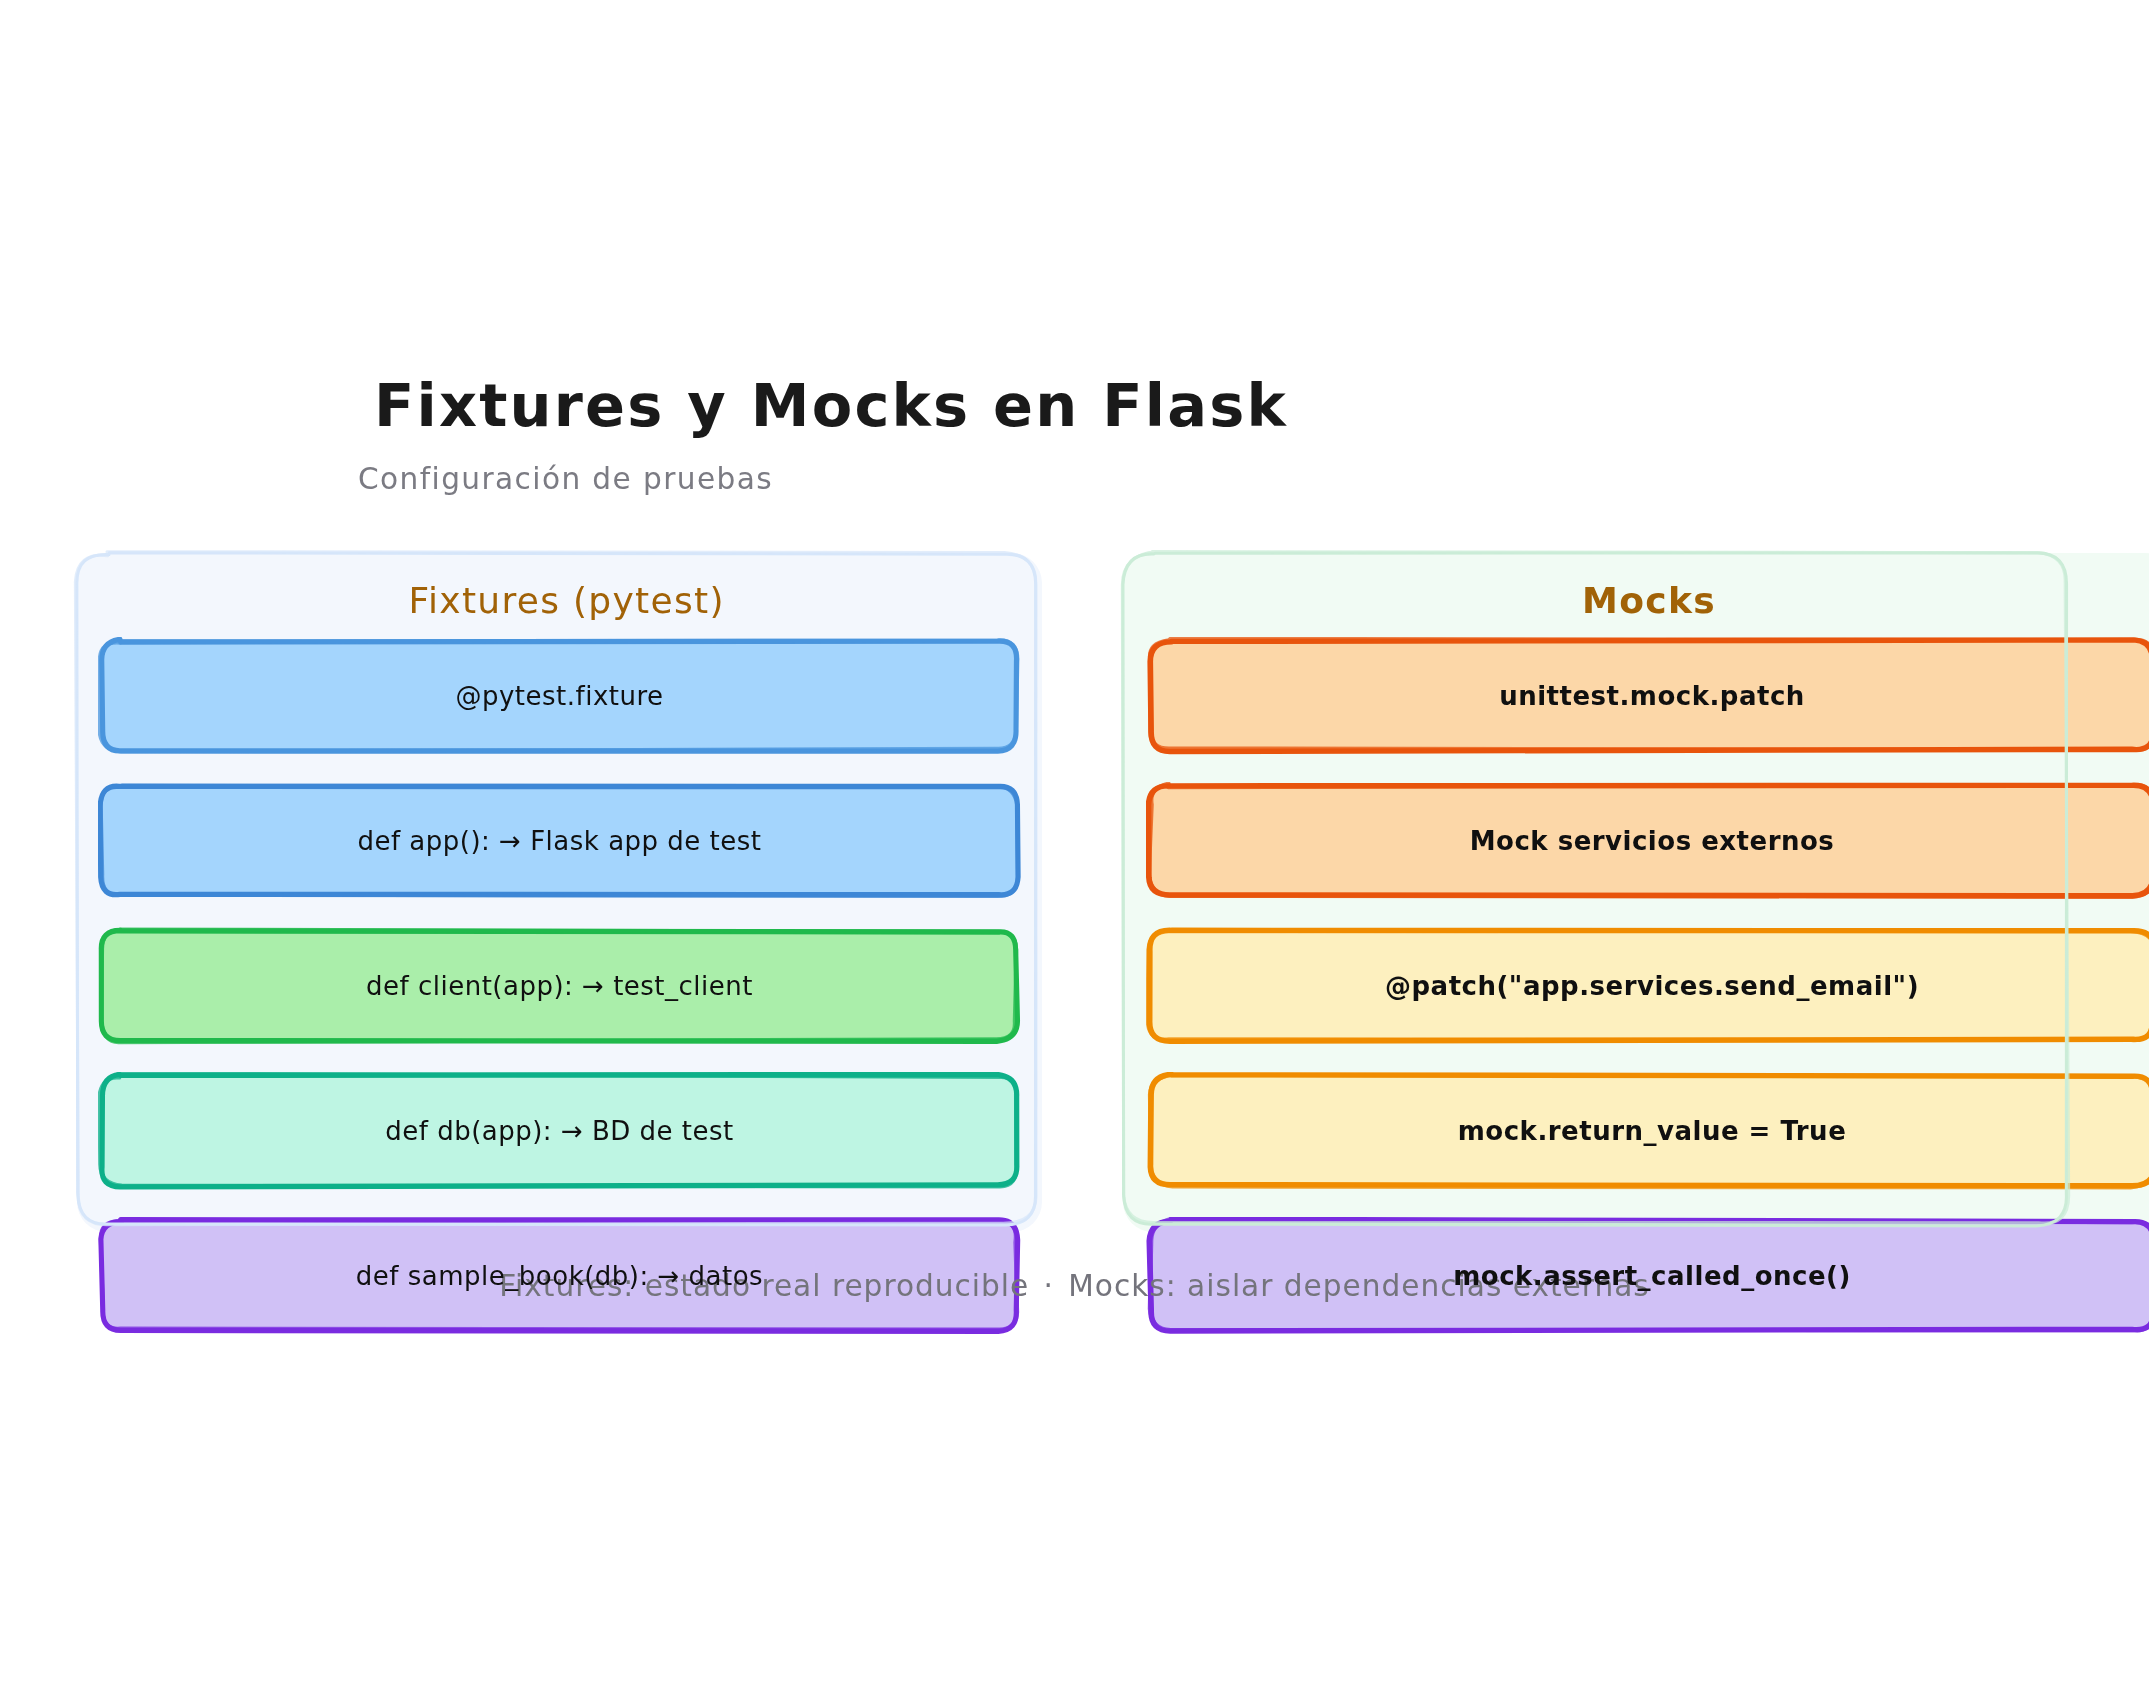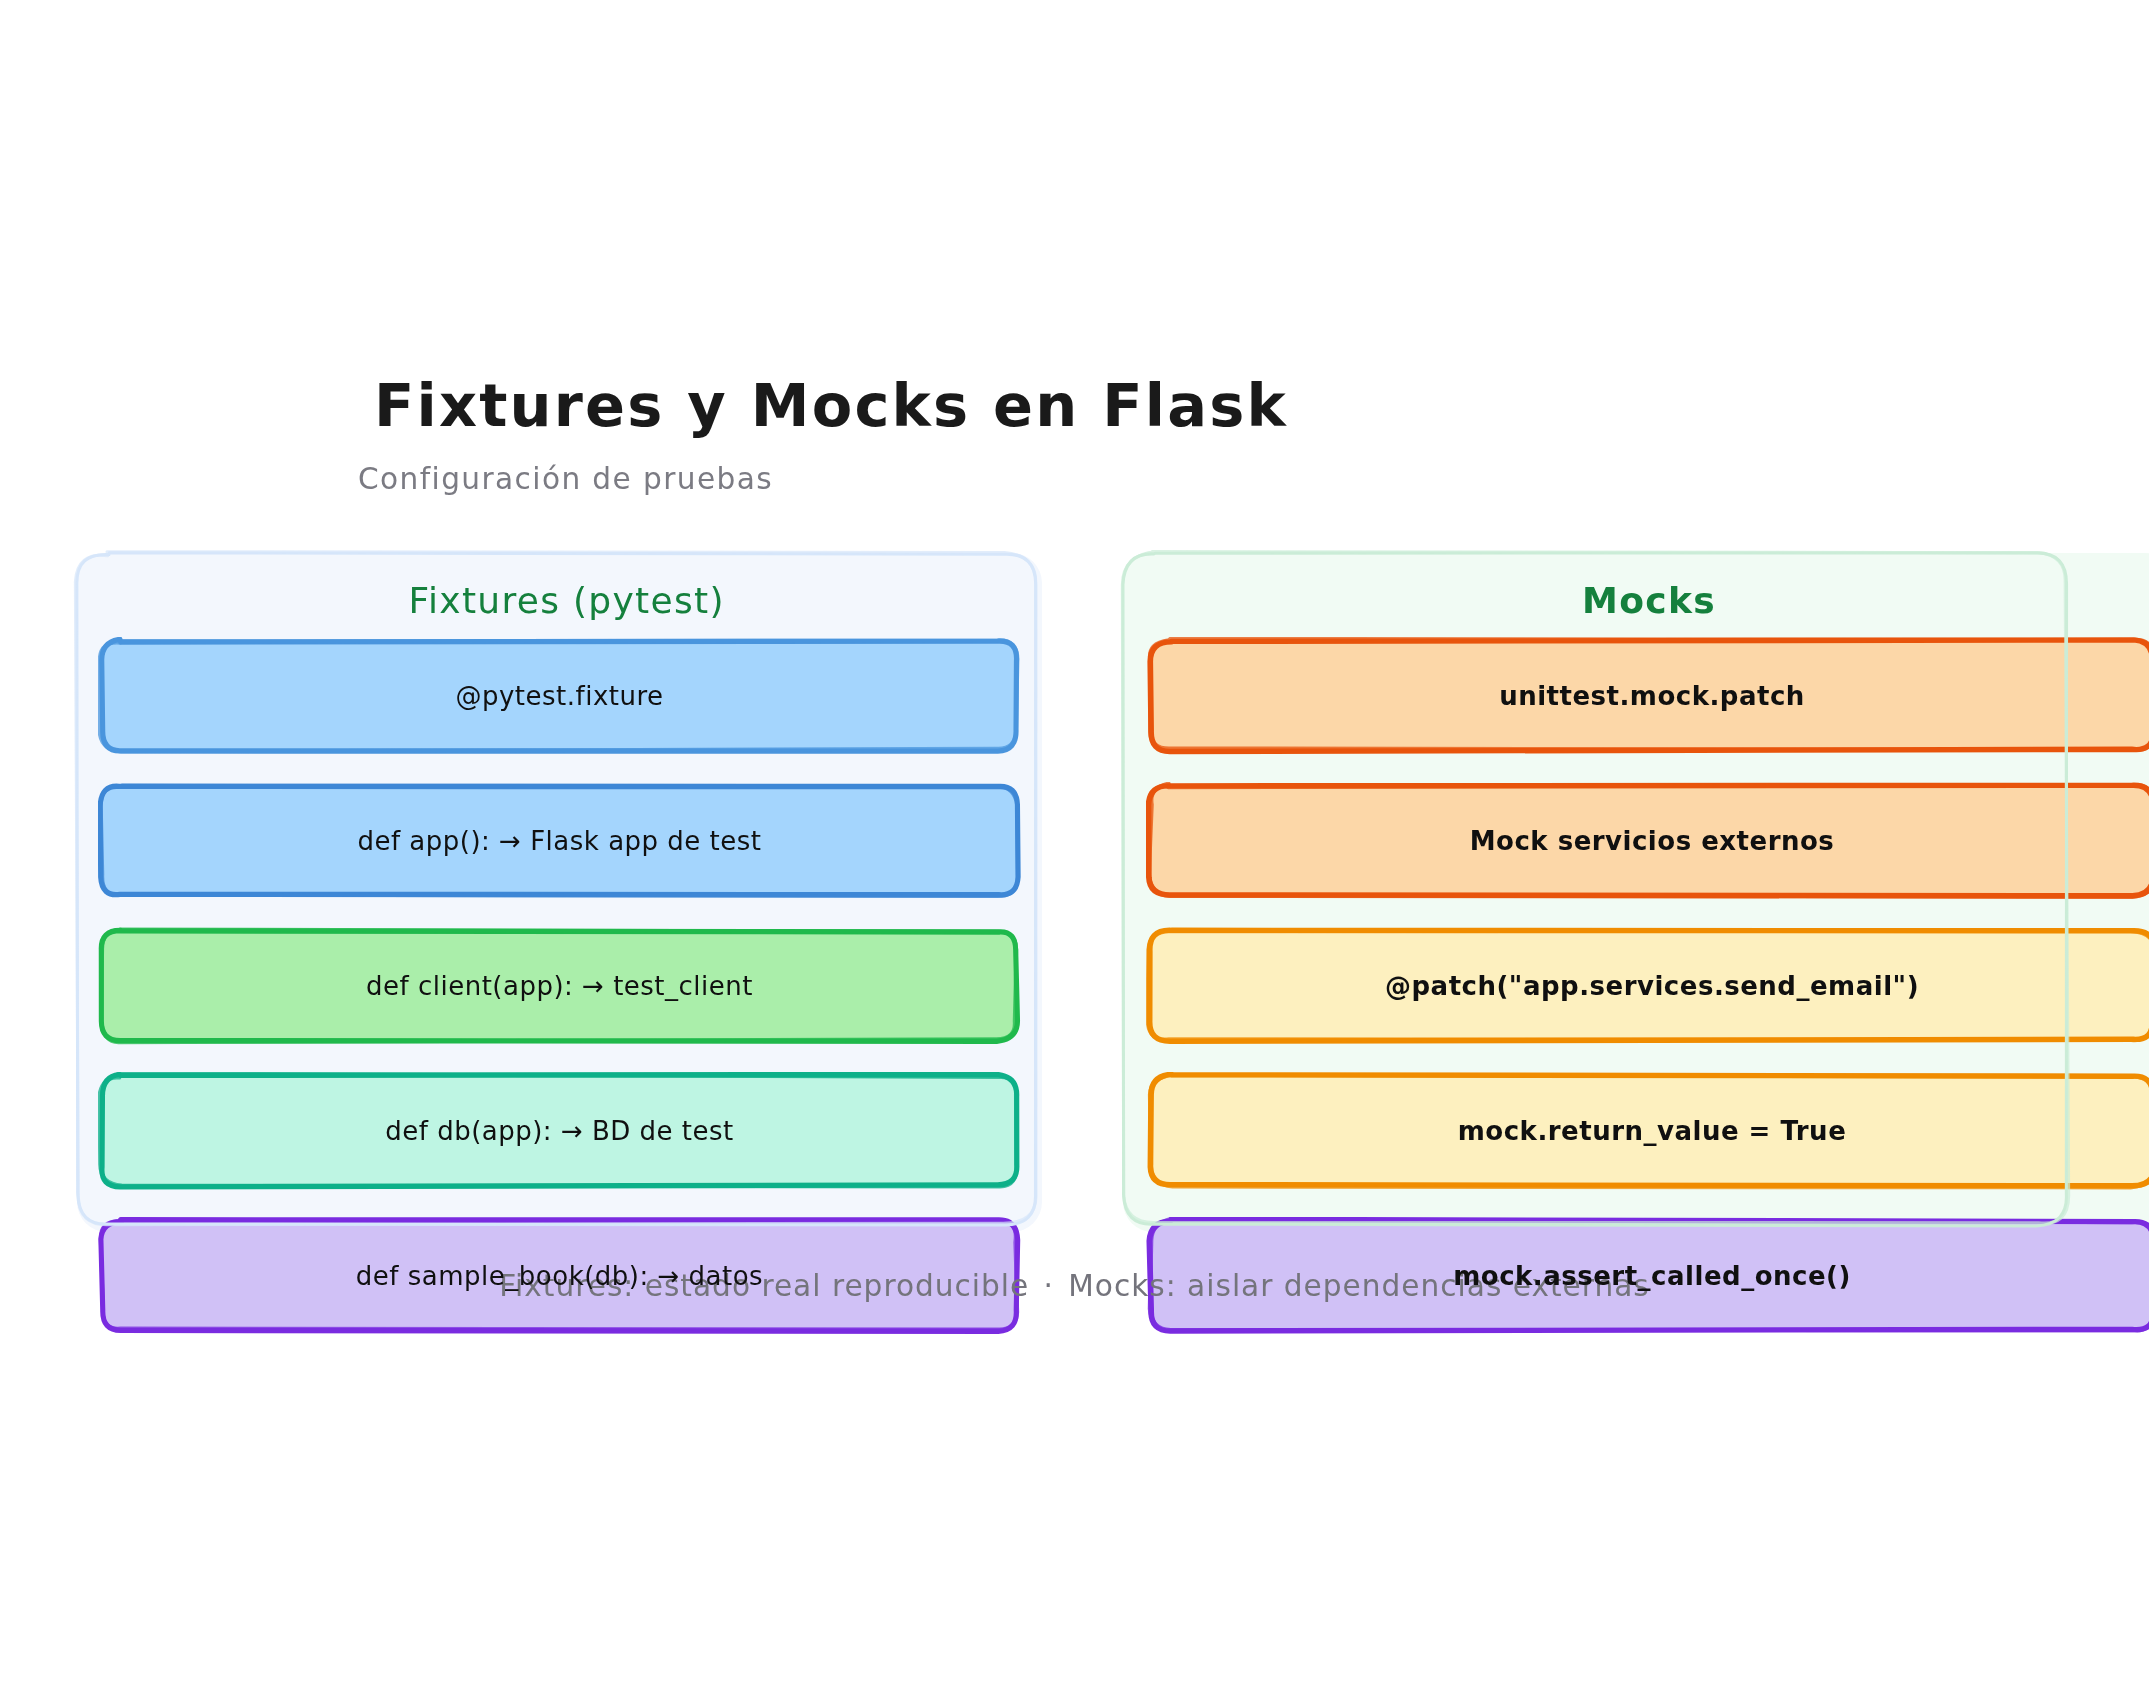--- a/index.html
+++ b/index.html
@@ -76,21 +76,21 @@
   .panel-heading {
     position: absolute;
     top: 24px;
     left: 0;
     width: 100%;
     text-align: center;
     font-family: "DejaVu Sans", sans-serif;
     font-size: 36px;
     line-height: 47px;
     letter-spacing: 1.3px;
-    color: #15803d;
+    color: #a16207;
   }
   #panel-fixtures .panel-heading { padding-left: 7.2px; }
   #panel-mocks   .panel-heading { padding-right: 27px; }
 
   
   .rows {
     position: absolute;
     left: 0;
     top: 88px;
     width: 100%;

